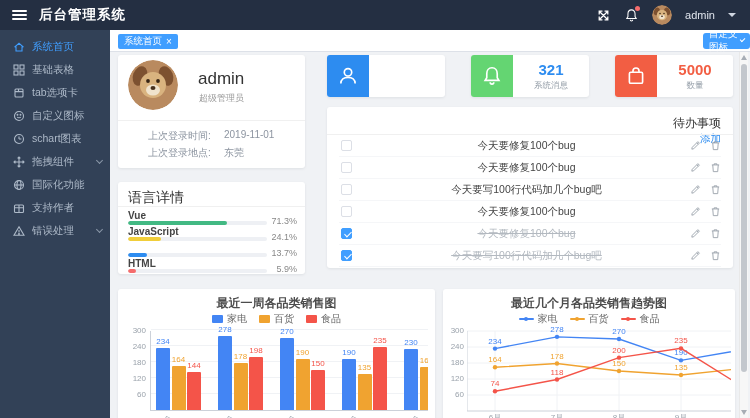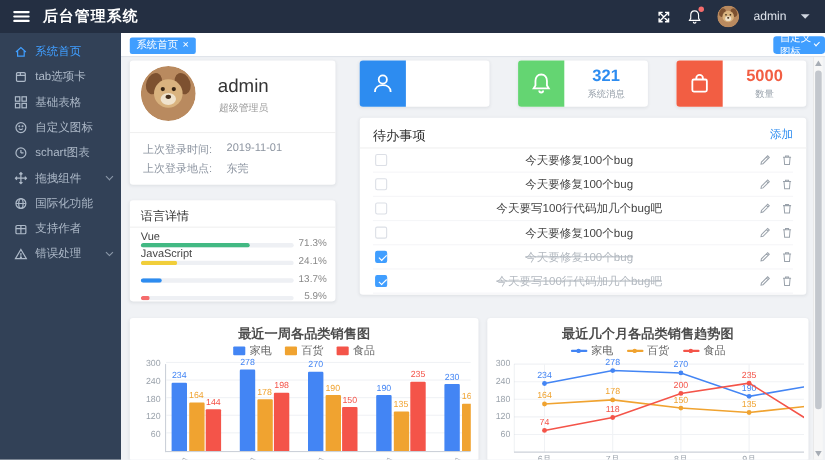--- a/index.html
+++ b/index.html
@@ -38,46 +38,46 @@
 
   .card { position:absolute; background:#fff; border-radius:3px; box-shadow:0 1px 3px rgba(0,21,41,.08); }
 
   
   .profile { left:8px; top:25px; width:187px; height:113px; }
   .avatar-big { position:absolute; left:10px; top:5px; width:50px; height:50px; border-radius:50%; overflow:hidden;}
   .p-name { position:absolute; left:80px; top:14px; font-size:17px; color:#333; }
   .p-role { position:absolute; left:81px; top:37px; font-size:9px; color:#999; }
   .p-div { position:absolute; left:0; right:0; top:65px; border-top:1px solid #f0f0f0; }
   .p-row { position:absolute; left:12px; right:8px; font-size:10px; color:#8c94a0; display:flex;}
-  .p-row .pl { width:76px; }
+  .p-row .pl { width:76px;margin-left:18px; }
   .p-row1 { top:74px; } .p-row2 { top:91px; }
 
   
   .langs { left:8px; top:152px; width:187px; height:92px; }
-  .lang-title { position:absolute; left:10px; top:7px; font-size:11px; color:#333; }
+  .lang-title { position:absolute; left:10px; top:7px; font-size:14px; color:#333; }
   .lang-div { position:absolute; left:0; right:0; top:24px; border-top:1px solid #f0f0f0; }
   .lang-rows { position:absolute; left:0; right:0; top:28px; }
   .lang-row { position:relative; height:16px; margin:0 8px 0 10px; }
-  .lang-name { font-size:10px; color:#444; line-height:11px; }
+  .lang-name { font-size:10px; color:#444; line-height:11px;font-weight:bold; }
   .lang-track { position:absolute; left:0; right:30px; bottom:1px; height:4px; background:#eef0f4; border-radius:2px; overflow:hidden;}
   .lang-fill { height:100%; border-radius:2px; }
   .lang-pct { position:absolute; right:0; bottom:0; font-size:9px; color:#888; }
 
   
   .stats { position:absolute; left:217px; top:25px; width:406px; height:42px; display:flex; gap:26px; }
   .stat-card { flex:1; background:#fff; border-radius:3px; box-shadow:0 1px 3px rgba(0,21,41,.08); display:flex; cursor:pointer;}
   .stat-icon { width:42px; height:42px; border-radius:3px 0 0 3px; display:flex; align-items:center; justify-content:center; flex:none;}
   .stat-icon svg { width:22px; height:22px; }
   .stat-body { flex:1; display:flex; flex-direction:column; align-items:center; justify-content:center; }
   .stat-value { font-size:15px; font-weight:bold; }
   .stat-label { font-size:8.5px; color:#97a0aa; margin-top:2px; }
 
   
   .todo { left:217px; top:77px; width:406px; height:161px; }
-  .todo-hdr { position:absolute; left:12px; right:12px; top:8px; display:flex; justify-content:space-between; align-items:flex-start;}
+  .todo-hdr { position:absolute; left:12px; right:12px; top:8px; display:flex; justify-content:space-between; align-items:flex-end;flex-direction:column;}
   .todo-title { font-size:12px; color:#333; }
   .todo-add { font-size:10.5px; color:#2d8cf0; cursor:pointer; }
   .todo-div { position:absolute; left:0; right:0; top:27px; border-top:1px solid #f0f0f0; }
   .todo-list { position:absolute; left:12px; right:12px; top:28px;text-align:center; }
   .todo-row { height:22px; display:flex; align-items:center; border-bottom:1px solid #f5f6f8; }
   .cb { width:11px; height:11px; border:1px solid #dcdfe6; border-radius:2px; background:#fff; position:relative; margin-left:2px; cursor:pointer; flex:none;}
   .todo-text { font-size:10.5px; color:#444; margin-left:11px; flex:1; }
   .todo-row.done .cb { background:#409eff; border-color:#409eff; }
   .todo-row.done .cb::after { content:''; position:absolute; left:3.5px; top:1px; width:3px; height:6px; border:solid #fff; border-width:0 1.5px 1.5px 0; transform:rotate(45deg); }
   .todo-row.done .todo-text { color:#b3b9c0; text-decoration:line-through; }
@@ -158,36 +158,36 @@
     <span class="s-icon">
         <svg viewBox="0 0 12 12" fill="none" stroke="currentColor" stroke-width="1.1">
           <path d="M1.5 6.2 L6 2.3 L10.5 6.2 M3 5.4 V10 H9 V5.4"></path>
         </svg>
       </span>
     <span class="s-label">系统首页</span>
   </div>
   <div class="s-item">
     <span class="s-icon">
         <svg viewBox="0 0 12 12" fill="none" stroke="currentColor" stroke-width="1.1">
-          <rect x="2" y="2" width="8" height="8" rx="1"></rect>
-          <path d="M2 4.6 H10 M5.5 2 V4.6"></path>
-        </svg>
-      </span>
-    <span class="s-label">tab选项卡</span>
-  </div>
-  <div class="s-item">
-    <span class="s-icon">
-        <svg viewBox="0 0 12 12" fill="none" stroke="currentColor" stroke-width="1.1">
           <rect x="1" y="1" width="4" height="4"></rect>
           <rect x="7" y="1" width="4" height="4"></rect>
           <rect x="1" y="7" width="4" height="4"></rect>
           <rect x="7" y="7" width="4" height="4"></rect>
         </svg>
       </span>
     <span class="s-label">基础表格</span>
+  </div>
+  <div class="s-item">
+    <span class="s-icon">
+        <svg viewBox="0 0 12 12" fill="none" stroke="currentColor" stroke-width="1.1">
+          <rect x="2" y="2" width="8" height="8" rx="1"></rect>
+          <path d="M2 4.6 H10 M5.5 2 V4.6"></path>
+        </svg>
+      </span>
+    <span class="s-label">tab选项卡</span>
   </div>
   <div class="s-item">
     <span class="s-icon">
         <svg viewBox="0 0 12 12" fill="none" stroke="currentColor" stroke-width="1.1">
           <circle cx="6" cy="6" r="4.5"></circle>
           <path d="M4.2 7 a2.4 2.4 0 0 0 3.6 0"></path>
           <circle cx="4.5" cy="4.8" r="0.4" fill="currentColor"></circle>
           <circle cx="7.5" cy="4.8" r="0.4" fill="currentColor"></circle>
         </svg>
       </span>
@@ -300,20 +300,21 @@
           </div>
         <div class="lang-pct">24.1%</div>
       </div>
       <div class="lang-row">
         <div class="lang-track">
             <div class="lang-fill" style="width: 13.7%; background: rgb(45, 140, 240);"></div>
           </div>
         <div class="lang-pct">13.7%</div>
       </div>
       <div class="lang-row">
+        <div class="lang-name">HTML</div>
         <div class="lang-track">
             <div class="lang-fill" style="width: 5.9%; background: rgb(245, 108, 108);"></div>
           </div>
         <div class="lang-pct">5.9%</div>
       </div>
     </div>
   </div>
 
   <div class="stats">
     <div class="stat-card">

